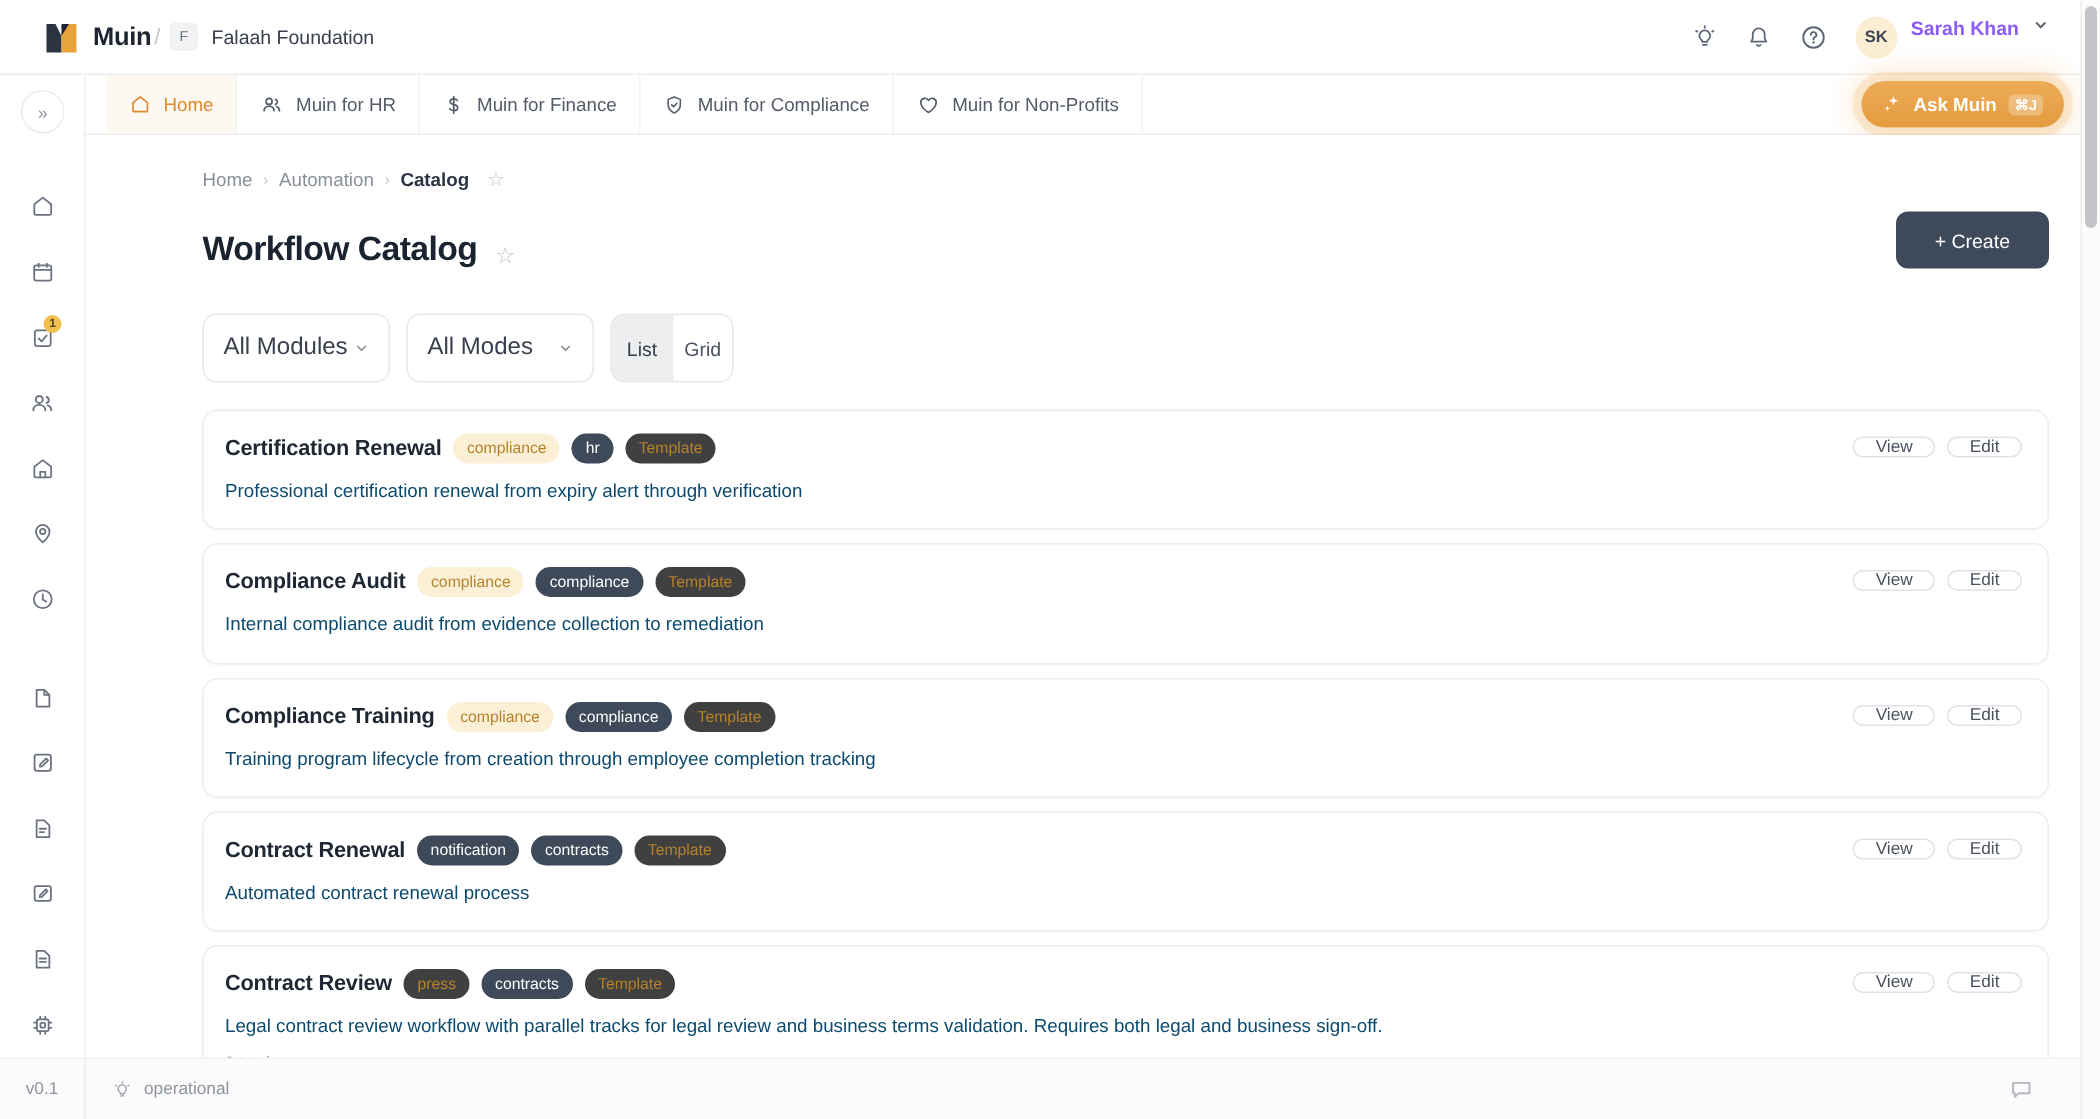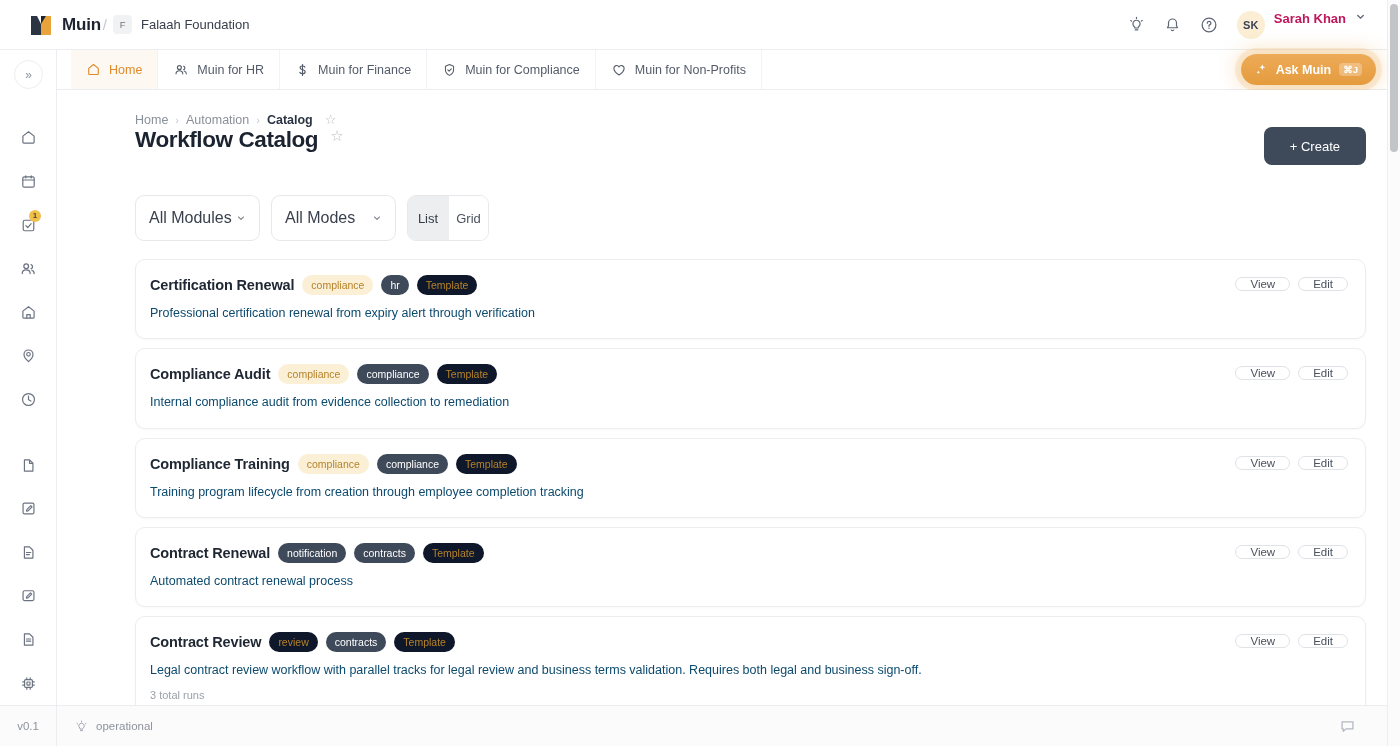--- a/index.html
+++ b/index.html
@@ -48,21 +48,21 @@
     margin-left: auto; display: flex; align-items: center; gap: 16px;
     padding-right: 34px;
   }
   .icon-btn { width: 20px; height: 20px; color: #5d6675; display: flex; align-items: center; justify-content: center; cursor: pointer; }
   .user-chip { display: flex; gap: 9px; margin-left: 2px; cursor: pointer; }
   .user-avatar {
     width: 28px; height: 28px; border-radius: 50%;
     background: #fbeed4; color: #3c4454; font-size: 11px; font-weight: 600;
     display: flex; align-items: center; justify-content: center;
   }
-  .user-name { font-size: 13px; font-weight: 600; color: #be185d; }
+  .user-name { font-size: 13px; font-weight: 600; color: #8b5cf6; }
   .caret { color: #606875; }
 
   
   .body-wrap { flex: 1; display: flex; min-height: 0; position: relative; }
 
   
   .rail {
     width: 57px; min-width: 57px;
     border-right: 1px solid #ebedf0;
     background: #fff;
@@ -119,21 +119,21 @@
 
   .scroll-area { flex: 1; overflow: hidden; padding: 0 0 0 0; position: relative; background:#fff; }
   .page-pad { padding: 22px 34px 0 78px; }
 
   .breadcrumb { display: flex; align-items: center; gap: 7px; font-size: 12.5px; }
   .bc-link { color: #8a9099; cursor: pointer; }
   .bc-sep { color: #c3c8d0; font-size: 11px; }
   .bc-current { color: #2b3443; font-weight: 600; }
   .star { color: #b9bec6; font-size: 13px; margin-left: 5px; cursor: pointer; }
 
-  .title-row { display: flex; align-items: flex-start; }
+  .title-row { display: flex; align-items: flex-end; margin-top: 14px; }
   .page-title { font-size: 22.5px; font-weight: 700; color: #1b2330; letter-spacing: -.4px; }
   .title-star { color: #b9bec6; font-size: 15px; margin-left: 12px; cursor: pointer; }
   .create-btn {
     margin-left: auto; height: 38px; padding: 0 26px; border-radius: 8px;
     background: #3e4959; color: #fff; font-size: 13px; font-weight: 500;
     display: flex; align-items: center; justify-content: center; cursor: pointer; border: none;
   }
 
   .filters { display: flex; align-items: stretch; gap: 11px; margin-top: 30px; }
   .wf-search {
@@ -163,21 +163,21 @@
     border: 1px solid #ebedf0; border-radius: 10px; background: #fff;
     padding: 15px 17px 16px 14px; display: flex; align-items: flex-start;
     box-shadow: 0 1px 2px rgba(20,25,35,.03);
   }
   .card-main { flex: 1; min-width: 0; }
   .card-head { display: flex; align-items: center; flex-wrap: wrap; gap: 8px; }
   .card-title { font-size: 14.5px; font-weight: 600; color: #1f2733; letter-spacing: -.15px; }
   .tag { font-size: 10.5px; border-radius: 10px; padding: 3px 9px; line-height: 1.35; white-space: nowrap; }
   .tag.amber { background: #fbf0d6; color: #b5822a; }
   .tag.dark { background: #3e4959; color: #ffffff; font-weight: 500; }
-  .tag.tmpl { background: #0f172a; color: #b5822a; }
+  .tag.tmpl { background: #404040; color: #b5822a; }
   .card-desc { font-size: 12.5px; color: #0c4a6e; margin-top: 9px; line-height: 1.45; }
   .card-runs { font-size: 11px; color: #9aa0aa; margin-top: 10px; }
   .card-actions { display: flex; gap: 8px; margin-left: 14px; padding-top: 2px; }
   .pill-btn {
     height: 14px; padding: 0 14px; border: 1px solid #dfe2e7; border-radius: 13px;
     background: #fff; color: #4a525f; font-size: 11.5px; cursor: pointer;
     display: flex; align-items: center; justify-content: center;
   }
 
   
@@ -508,21 +508,21 @@
                 </div>
                 <div class="card-actions">
                   <button class="pill-btn">View</button>
                   <button class="pill-btn">Edit</button>
                 </div>
               </div>
               <div class="card">
                 <div class="card-main">
                   <div class="card-head">
                     <span class="card-title">Contract Review</span>
-                    <span class="tag tmpl">review</span>
+                    <span class="tag tmpl">press</span>
                     <span class="tag dark">contracts</span>
                     <span class="tag tmpl">Template</span>
                   </div>
                   <div class="card-desc">Legal contract review workflow with parallel tracks for legal review and business terms validation. Requires both legal and business sign-off.</div>
                   <div class="card-runs">3 total runs</div>
                 </div>
                 <div class="card-actions">
                   <button class="pill-btn">View</button>
                   <button class="pill-btn">Edit</button>
                 </div>

